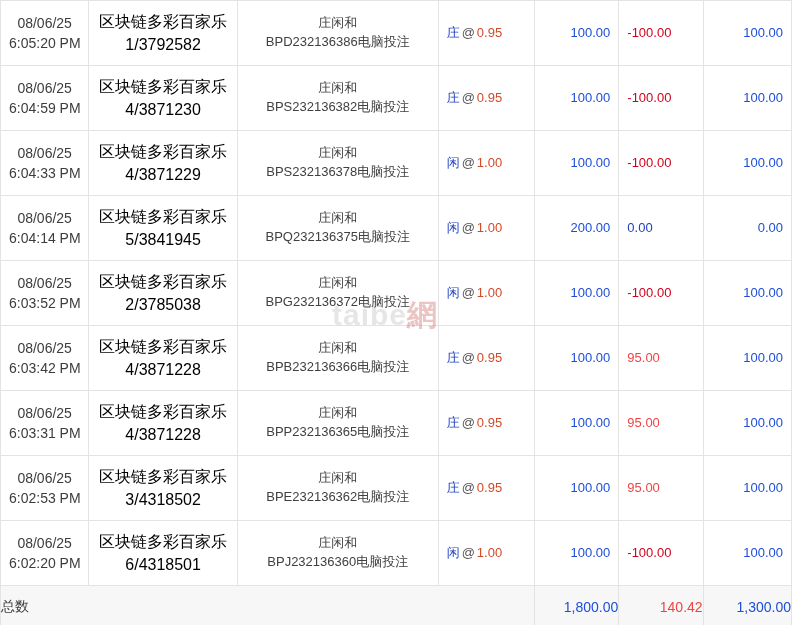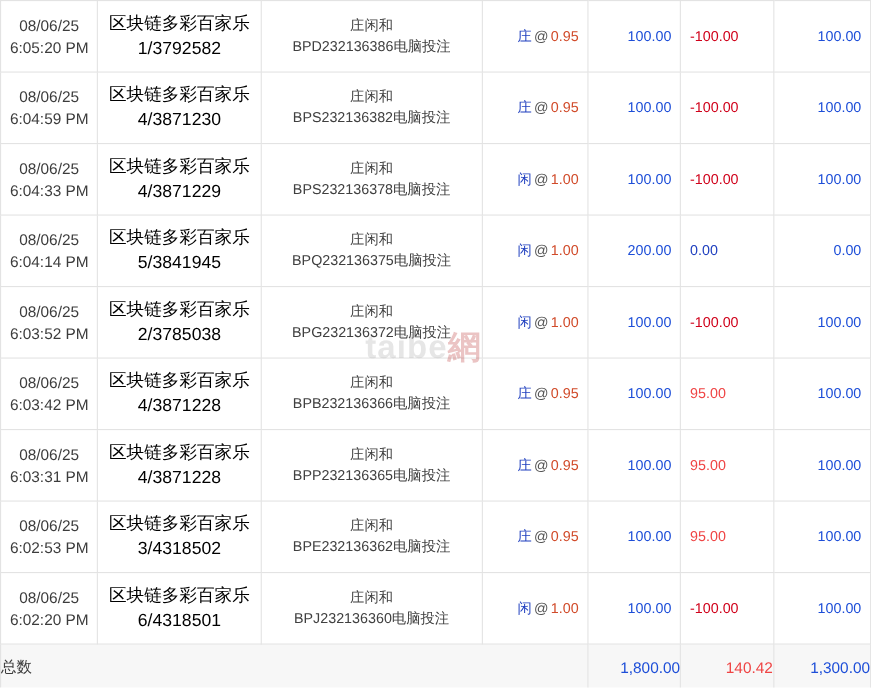--- a/index.html
+++ b/index.html
@@ -27,21 +27,21 @@
     height: 65px;
     box-sizing: border-box;
   }
   .cell-inner {
     padding: 4px 8px;
     line-height: 1.45;
   }
   .col-time   { width: 88px;  text-align: center; }
   .col-game   { width: 148px; text-align: center; }
   .col-detail { width: 200px; text-align: center; }
-  .col-bet    { width: 96px;  text-align: right; }
+  .col-bet    { width: 96px;  text-align: left; }
   .col-amount { width: 84px;  text-align: right; }
   .col-result { width: 84px;  text-align: left; }
   .col-valid  { width: 88px;  text-align: right; }
 
   .time-line  { font-size: 14px; color: #3c3c3c; white-space: nowrap; }
   .game-line  { font-size: 16px; color: #000000; }
   .detail-line{ font-size: 13px; color: #404040; }
 
   .bet-side   { color: #1f3fbf; }
   .bet-at     { color: #555555; padding: 0 2px; }

